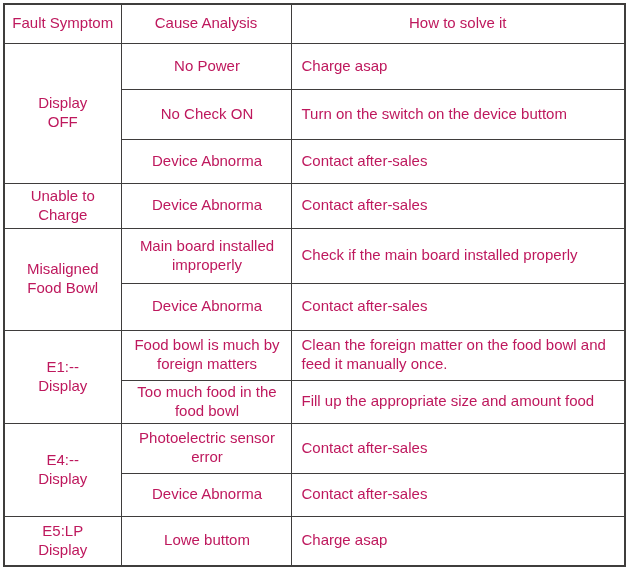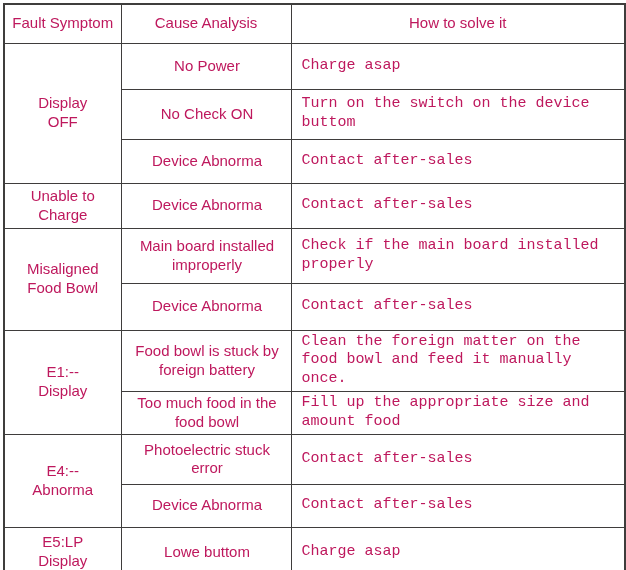--- a/index.html
+++ b/index.html
@@ -45,21 +45,20 @@
     white-space: pre-line;
     padding: 2px 12px;
   }
   td.cause {
     text-align: center;
     padding: 2px 8px 2px 10px;
   }
   td.solution {
     text-align: left;
     padding: 2px 8px 2px 10px;
-    font-family: Liberation Mono, monospace;
   }
 </style>
 </head>
 <body>
 
 <div class="page">
   <table class="trouble-table">
     <colgroup>
       <col style="width:117px">
       <col style="width:170px">
@@ -101,32 +100,32 @@
         <td class="solution">Check if the main board installed properly</td>
       </tr>
       <tr style="height:47px">
         <td class="cause">Device Abnorma</td>
         <td class="solution">Contact after-sales</td>
       </tr>
 
       <tr style="height:50px">
         <td class="symptom" rowspan="2">E1:--
 Display</td>
-        <td class="cause">Food bowl is stuck by foreign battery</td>
+        <td class="cause">Food bowl is much by foreign matters</td>
         <td class="solution">Clean the foreign matter on the food bowl and feed it manually once.</td>
       </tr>
       <tr style="height:43px">
         <td class="cause">Too much food in the food bowl</td>
         <td class="solution">Fill up the appropriate size and amount food</td>
       </tr>
 
       <tr style="height:50px">
         <td class="symptom" rowspan="2">E4:--
-Abnorma</td>
-        <td class="cause">Photoelectric stuck error</td>
+Display</td>
+        <td class="cause">Photoelectric sensor error</td>
         <td class="solution">Contact after-sales</td>
       </tr>
       <tr style="height:43px">
         <td class="cause">Device Abnorma</td>
         <td class="solution">Contact after-sales</td>
       </tr>
 
       <tr style="height:50px">
         <td class="symptom">E5:LP
 Display</td>

